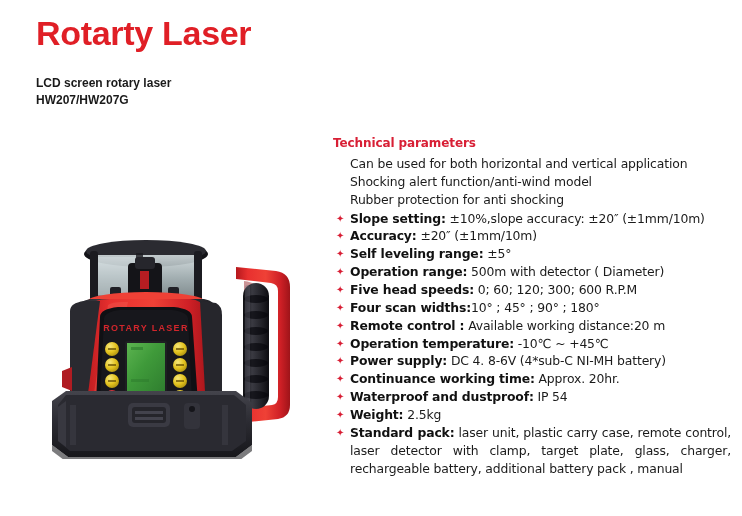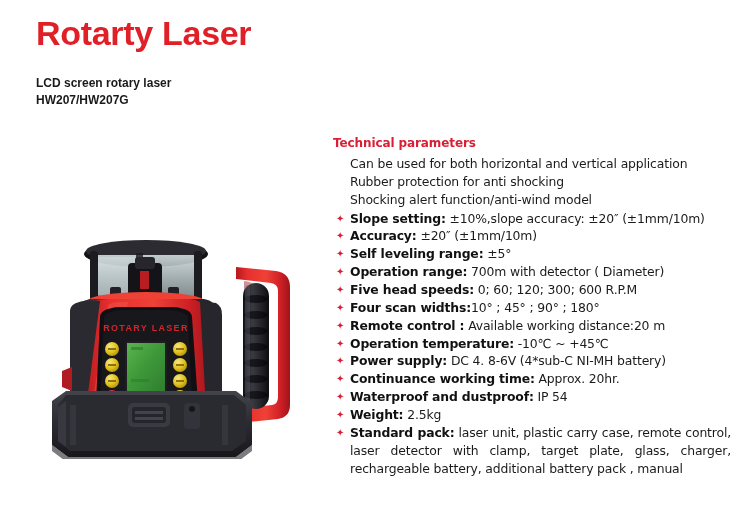--- a/index.html
+++ b/index.html
@@ -249,40 +249,40 @@
       <path d="M12 286 L28 298 L196 298 L212 286 L212 292 L196 304 L28 304 L12 292 Z" fill="#101014" opacity="0.55"></path>
     </g>
   </svg>
 </div>
 
 <div class="specs">
   <div class="specs-heading">Technical parameters</div>
 
   <ul class="plain-lines">
     <li class="plain-line">Can be used for both horizontal and vertical application</li>
+    <li class="plain-line">Shocking alert function/anti-wind model</li>
     <li class="plain-line">Rubber protection for anti shocking</li>
-    <li class="plain-line">Shocking alert function/anti-wind model</li>
   </ul>
 
   <ul class="bullets">
     <li class="bullet-row nowrap">
       <span class="bullet-mark">✦</span>
       <span class="bullet-label">Slope setting:</span><span class="bullet-value"> ±10%,slope accuracy: ±20″ (±1mm/10m)</span>
     </li>
     <li class="bullet-row nowrap">
       <span class="bullet-mark">✦</span>
       <span class="bullet-label">Accuracy:</span><span class="bullet-value"> ±20″ (±1mm/10m)</span>
     </li>
     <li class="bullet-row nowrap">
       <span class="bullet-mark">✦</span>
       <span class="bullet-label">Self leveling range:</span><span class="bullet-value"> ±5°</span>
     </li>
     <li class="bullet-row nowrap">
       <span class="bullet-mark">✦</span>
-      <span class="bullet-label">Operation range:</span><span class="bullet-value"> 700m with detector ( Diameter)</span>
+      <span class="bullet-label">Operation range:</span><span class="bullet-value"> 500m with detector ( Diameter)</span>
     </li>
     <li class="bullet-row nowrap">
       <span class="bullet-mark">✦</span>
       <span class="bullet-label">Five head speeds:</span><span class="bullet-value"> 0; 60; 120; 300; 600 R.P.M</span>
     </li>
     <li class="bullet-row nowrap">
       <span class="bullet-mark">✦</span>
       <span class="bullet-label">Four scan widths:</span><span class="bullet-value">10° ; 45° ; 90° ; 180°</span>
     </li>
     <li class="bullet-row nowrap">

